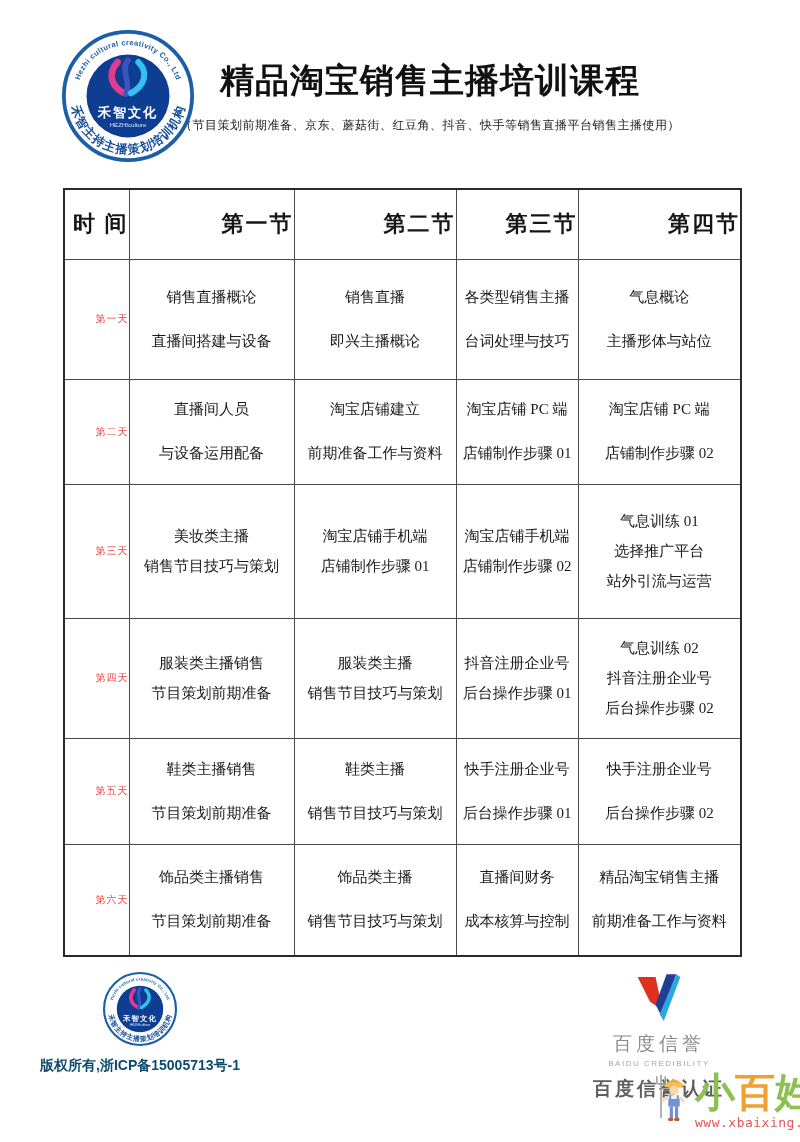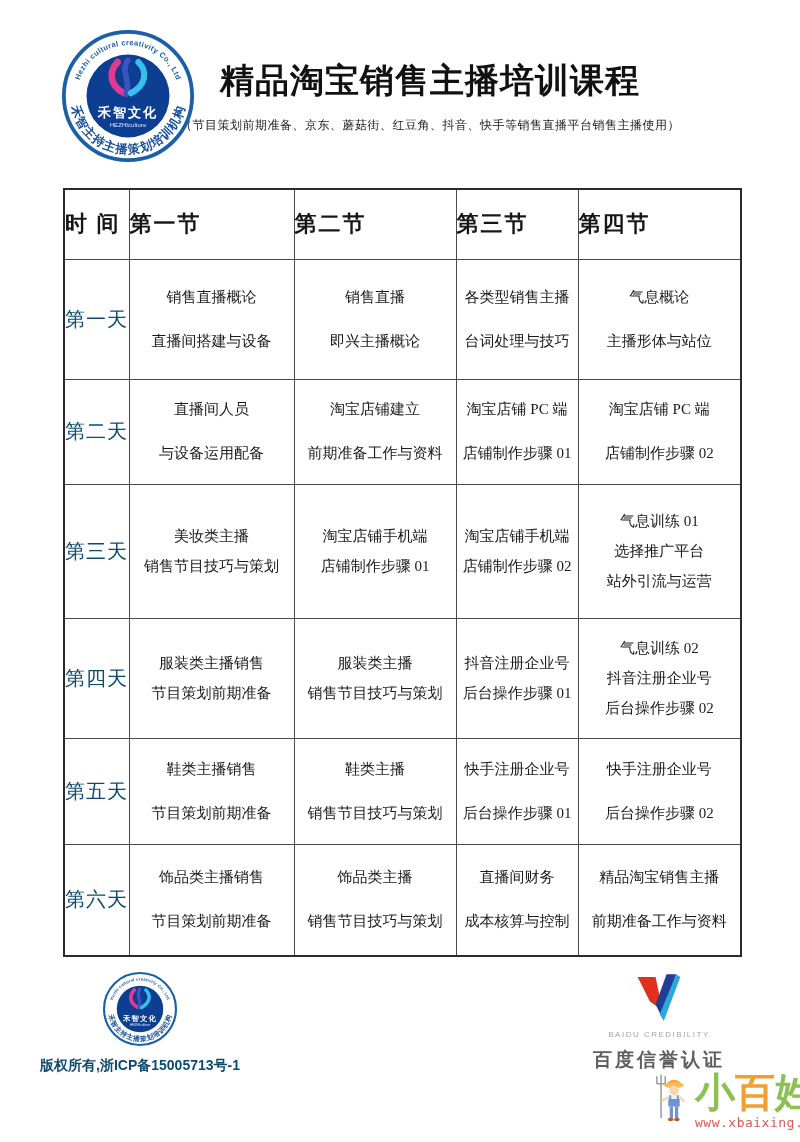--- a/index.html
+++ b/index.html
@@ -15,31 +15,31 @@
   .title-wrap h1{margin:0;font-size:34px;font-weight:bold;letter-spacing:1px;color:#111;}
   .subtitle{margin-top:13px;font-size:12px;letter-spacing:0.5px;color:#222;}
 
   
   .course-table{
     position:absolute;left:63px;top:188px;width:677px;
     border-collapse:collapse;table-layout:fixed;
     border:2px solid #2a2a2a;
   }
   .course-table th,.course-table td{
-    border:1px solid #4a4a4a;text-align:left;vertical-align:middle;padding:0;
+    border:1px solid #4a4a4a;text-align:right;vertical-align:middle;padding:0;
   }
   .course-table thead tr{height:70px;}
   .course-table th{font-size:22px;font-weight:bold;letter-spacing:2px;color:#161616;}
   .course-table tbody tr:nth-child(1){height:120px;}
   .course-table tbody tr:nth-child(2){height:105px;}
   .course-table tbody tr:nth-child(3){height:134px;}
   .course-table tbody tr:nth-child(4){height:120px;}
   .course-table tbody tr:nth-child(5){height:106px;}
   .course-table tbody tr:nth-child(6){height:112px;}
-  .day-cell{font-size:20px;letter-spacing:1px;color:#0c4a6e;font-family:Liberation Serif, serif;}
+  .day-cell{font-size:10px;letter-spacing:1px;color:#ef4444;font-family:Liberation Serif, serif;}
   .cell-lines{display:flex;flex-direction:column;align-items:center;justify-content:center;gap:29px;}
   tr.three-line .cell-lines{gap:15px;}
   .cell-line{font-size:15px;line-height:1;color:#1a1a1a;white-space:nowrap;}
 
   
   .footer{position:absolute;left:0;top:968px;width:800px;height:130px;}
   .f-col{position:absolute;text-align:center;}
   .f-left{left:30px;width:220px;top:4px;}
   .f-center{left:305px;width:220px;top:2px;}
   .f-right{left:553px;width:212px;top:6px;}
@@ -287,20 +287,21 @@
       <div class="copyright-text">版权所有,浙ICP备15005713号-1</div>
     </div>
 
 
     <div class="f-col f-right">
       <svg viewBox="0 0 90 72" width="62" height="50">
         <polygon points="14,4 40,4 50,52 32,40" fill="#e0301e"></polygon>
         <polygon points="56,0 70,0 48,60 40,44" fill="#203f94"></polygon>
         <polygon points="70,0 76,4 52,68 46,58" fill="#2aa7dd"></polygon>
       </svg>
+      <div class="baidu-cn">百度信誉</div>
       <div class="baidu-en">BAIDU CREDIBILITY</div>
       <div class="baidu-caption">百度信誉认证</div>
     </div>
   </div>
 
   <div class="watermark">
     <svg viewBox="0 0 42 56" width="40" height="54">
       <g stroke="#9a9a9a" stroke-width="1.6" fill="none">
         <line x1="7.4" y1="12" x2="7.4" y2="48"></line>
         <line x1="3" y1="12" x2="3" y2="4"></line>

